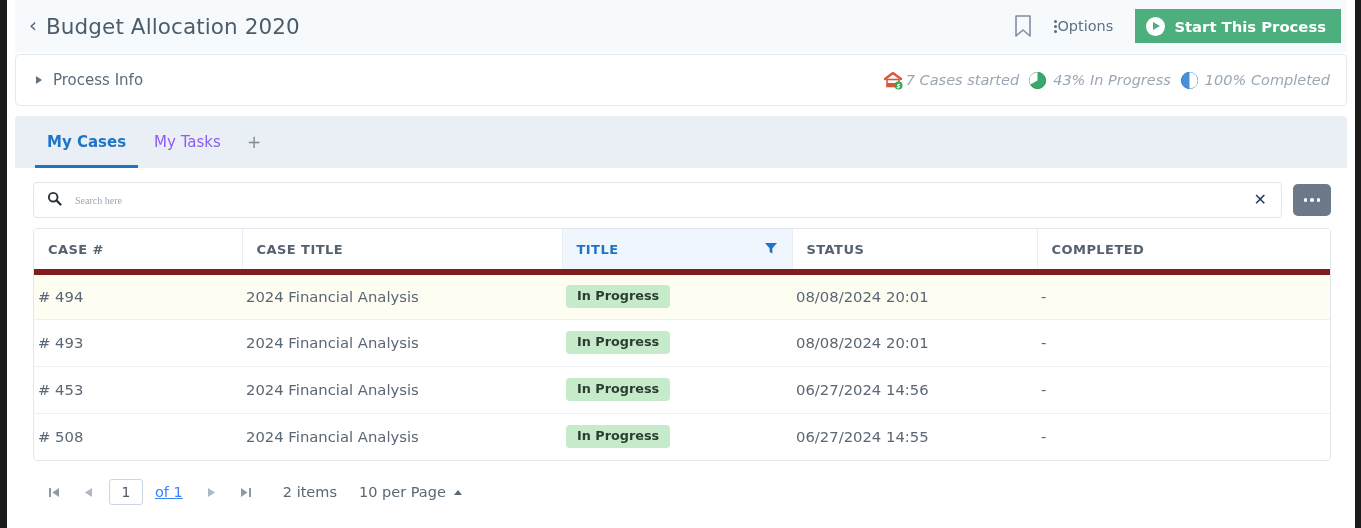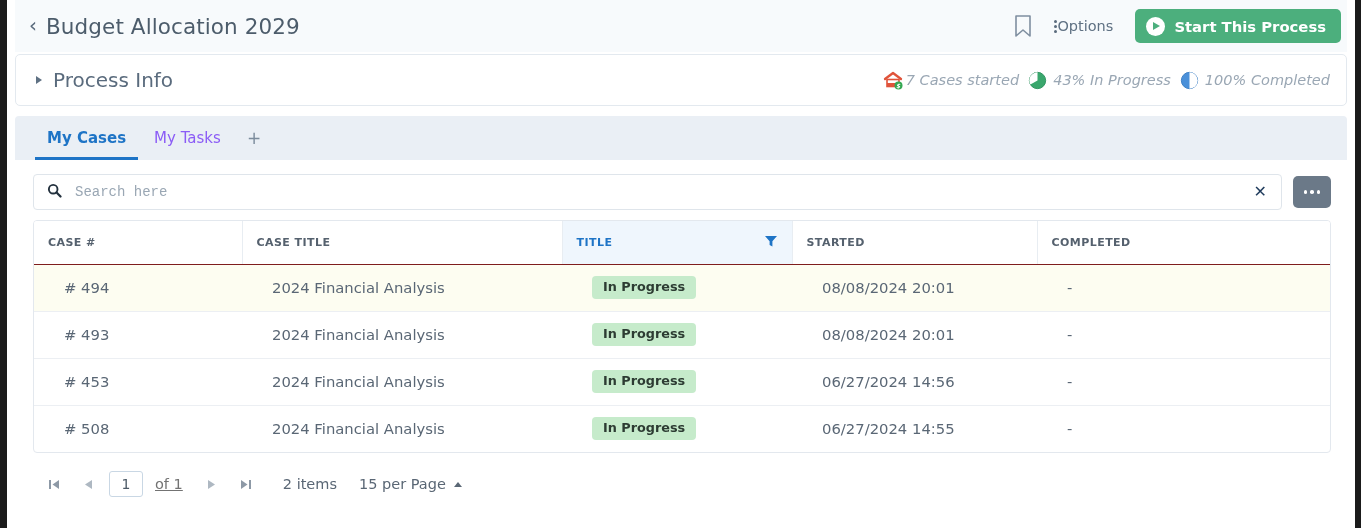--- a/index.html
+++ b/index.html
@@ -81,21 +81,21 @@
   .vdots i { width: 3px; height: 3px; background: #5a6b7d; border-radius: 50%; display: block; }
   .options-label { font-size: 14.5px; color: #5f7183; }
 
   .start-btn {
     display: flex;
     align-items: center;
     gap: 9px;
     background: #4caf7d;
     color: #ffffff;
     border: none;
-    border-radius: 5px;
+    border-radius: 0;
     height: 34px;
     padding: 0 15px 0 11px;
     font-size: 14.8px;
     font-weight: 700;
     font-family: inherit;
     cursor: pointer;
     white-space: nowrap;
   }
   .play-circle {
     width: 19px; height: 19px;
@@ -128,21 +128,21 @@
     align-items: center;
     gap: 11px;
     cursor: pointer;
   }
   .tri-right {
     width: 0; height: 0;
     border-left: 6px solid #5f7183;
     border-top: 4.5px solid transparent;
     border-bottom: 4.5px solid transparent;
   }
-  .proc-info-label { font-size: 20px; color: #5a6b7d; }
+  .proc-info-label { font-size: 15px; color: #5a6b7d; }
 
   .stats {
     margin-left: auto;
     display: flex;
     align-items: center;
     gap: 9px;
     color: #9aa7b4;
     font-style: italic;
     font-size: 14.5px;
     justify-content: center;
@@ -152,21 +152,21 @@
 
   .house-icon { position: relative; width: 22px; height: 20px; flex: none; margin-right: -4px; }
 
   .pie { width: 19px; height: 19px; flex: none; }
 
   
   .tabs-wrap {
     margin-top: 10px;
     background: #eaeff5;
     border-radius: 4px 4px 0 0;
-    height: 44px;
+    height: 52px;
     display: flex;
     align-items: stretch;
     padding-left: 18px;
   }
   .tab {
     display: flex;
     align-items: center;
     padding: 0 14px;
     font-size: 15px;
     color: #8b5cf6;
@@ -209,22 +209,22 @@
     border-radius: 4px;
     display: flex;
     align-items: center;
     padding: 0 10px 0 13px;
     background: #ffffff;
   }
   .search-input {
     flex: 1;
     border: none;
     outline: none;
-    font-size: 14px;
-    font-family: Liberation Mono, monospace;
+    font-size: 10px;
+    font-family: Liberation Serif, serif;
     color: #47535f;
     background: transparent;
     padding-left: 13px;
   }
   .search-input::placeholder { color: #9aa7b4; }
   .clear-x {
     font-size: 16px;
     font-weight: 700;
     color: #1f3b5c;
     cursor: pointer;
@@ -248,42 +248,42 @@
     border: 1px solid #e3e8ee;
     border-radius: 4px;
     overflow: hidden;
     background: #ffffff;
   }
   table { width: 100%; border-collapse: collapse; table-layout: fixed; }
 
   thead th {
     height: 43px;
     background: #ffffff;
-    border-bottom: 1px solid #7f1d1d;
+    border-bottom: 6px solid #7f1d1d;
     border-right: 1px solid #e8edf2;
     text-align: center;
     padding: 0 14px;
-    font-size: 11px;
+    font-size: 13px;
     font-weight: 700;
     color: #55616e;
     letter-spacing: .45px;
     vertical-align: middle;
     cursor: pointer;
   }
   thead th:last-child { border-right: none; }
   thead th.filtered {
     background: #eff6fd;
     color: #1e74c6;
   }
   .th-inner { display: flex; align-items: center; }
   .funnel { margin-left: auto; flex: none; }
 
   tbody td {
     height: 47px;
-    padding: 0 30px;
+    padding: 0 4px;
     font-size: 14.8px;
     color: #5a6775;
     border-bottom: 1px solid #eceff3;
     vertical-align: middle;
     white-space: nowrap;
     overflow: hidden;
     text-overflow: ellipsis;
   }
   tbody tr:last-child td { border-bottom: none; }
   tbody tr.highlight td { background: #fdfdf1; }
@@ -317,21 +317,21 @@
     width: 34px; height: 26px;
     border: 1px solid #c9d7e4;
     border-radius: 3px;
     text-align: center;
     font-size: 14px;
     font-family: inherit;
     color: #4d5a67;
     outline: none;
     margin: 0 4px;
   }
-  .of-label { padding: 0 12px 0 8px; color: #737373; text-decoration: underline; }
+  .of-label { padding: 0 12px 0 8px; color: #3b82f6; text-decoration: underline; }
   .items-label { padding-left: 20px; }
   .per-page {
     display: flex; align-items: center; gap: 8px;
     padding-left: 22px;
     cursor: pointer;
   }
   .caret-up {
     width: 0; height: 0;
     border-bottom: 5px solid #5a6775;
     border-left: 4.5px solid transparent;
@@ -340,21 +340,21 @@
 </style>
 </head>
 <body>
 
 <div class="viewport">
   <div class="page">
 
     <div class="header">
       <div class="header-left">
         <span class="back-chevron">‹</span>
-        <span class="page-title">Budget Allocation 2029</span>
+        <span class="page-title">Budget Allocation 2020</span>
       </div>
       <div class="header-right">
 
         <span class="bookmark-btn">
           <svg width="20" height="24" viewBox="0 0 20 24" aria-hidden="true">
             <path d="M3 2 H17 V22 L10 16 L3 22 Z" fill="none" stroke="#7f8fa0" stroke-width="1.6" stroke-linejoin="round"></path>
           </svg>
         </span>
 
         <span class="options-btn">
@@ -476,21 +476,21 @@
                 <span>TITLE</span>
                 <span class="funnel">
                   <svg width="14" height="14" viewBox="0 0 14 14" aria-hidden="true">
                     <path d="M1 2 H13 L8.4 7.2 V12.6 L5.6 11 V7.2 Z" fill="#1e74c6"></path>
                   </svg>
                 </span>
               </div>
             </th>
             <th>
               <div class="th-inner">
-                  <span>STARTED</span>
+                  <span>STATUS</span>
                 </div>
             </th>
             <th>
               <div class="th-inner">
                   <span>COMPLETED</span>
                 </div>
             </th>
           </tr>
         </thead>
         <tbody>
@@ -554,19 +554,19 @@
         </svg>
       </span>
       <span class="pg-btn">
         <svg width="15" height="15" viewBox="0 0 15 15" aria-hidden="true">
           <path d="M3 3 L3 12 L9.5 7.5 Z" fill="#8d99a6"></path>
           <rect x="11" y="3" width="2" height="9" fill="#8d99a6"></rect>
         </svg>
       </span>
       <span class="items-label">2 items</span>
       <span class="per-page">
-        <span>15 per Page</span>
+        <span>10 per Page</span>
         <span class="caret-up"></span>
       </span>
     </div>
 
   </div>
 </div>
 
 </body></html>

